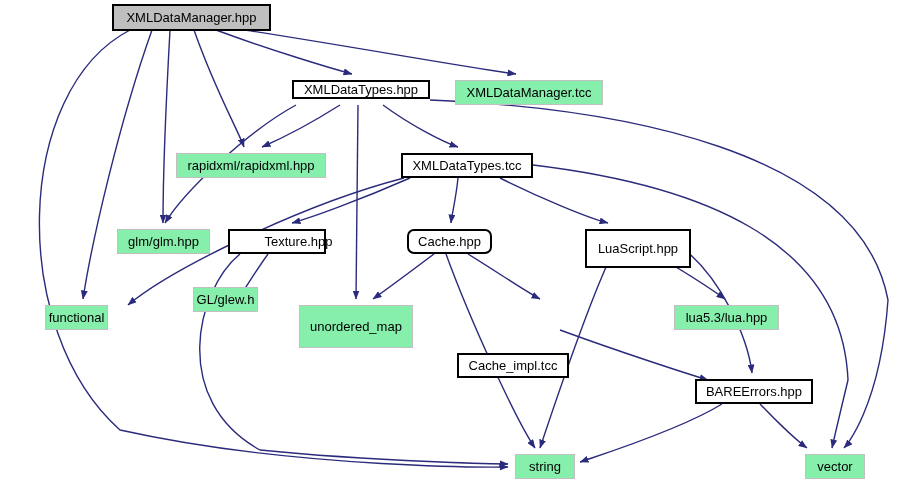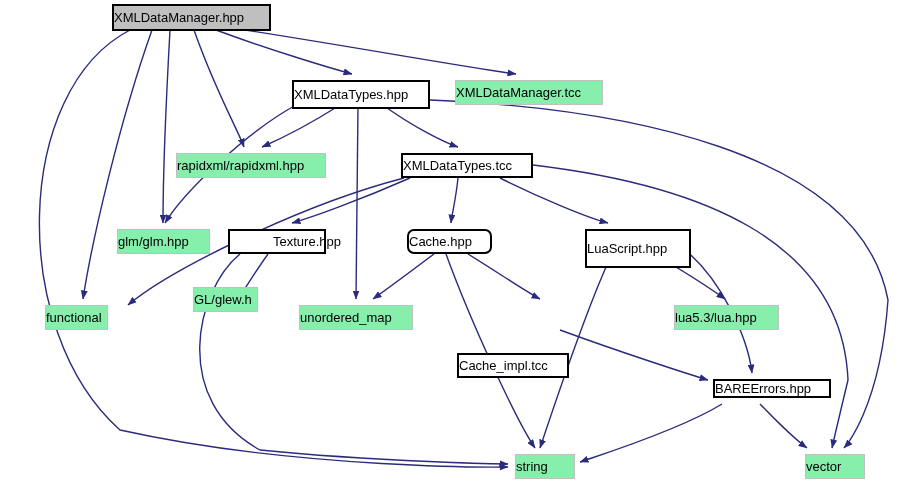--- a/index.html
+++ b/index.html
@@ -20,21 +20,21 @@
     left: 0;
     top: 0;
     width: 924px;
     height: 485px;
   }
   .node {
     position: absolute;
     box-sizing: border-box;
     display: flex;
     align-items: center;
-    justify-content: flex-start;
+    justify-content: center;
     font-size: 13px;
     color: #000000;
     white-space: nowrap;
     background: #ffffff;
     line-height: 1;
     z-index: 5;
   }
   .node-root {
     background: #bfbfbf;
     border: 1px solid #000000;
@@ -88,21 +88,21 @@
         <path d="M612,254 C590,300 556,400 540,448"></path>
         <path d="M722,404 C680,430 600,455 580,462"></path>
         <path d="M760,404 C780,425 800,443 807,448"></path>
       </g>
   </svg>
 
   <div id="node-layer">
       <div class="node node-root" style="left: 113px; top: 5px; width: 157px; height: 25px;">
         <span>XMLDataManager.hpp</span>
       </div>
-      <div class="node node-internal" style="left: 292px; top: 80px; width: 138px; height: 29px;">
+      <div class="node node-internal" style="left: 292px; top: 80px; width: 138px; height: 19px;">
         <span>XMLDataTypes.hpp</span>
       </div>
       <div class="node node-external" style="left: 455px; top: 80px; width: 148px; height: 25px;">
         <span>XMLDataManager.tcc</span>
       </div>
       <div class="node node-external" style="left: 176px; top: 153px; width: 150px; height: 25px;">
         <span>rapidxml/rapidxml.hpp</span>
       </div>
       <div class="node node-internal" style="left: 401px; top: 153px; width: 132px; height: 25px;">
         <span>XMLDataTypes.tcc</span>
@@ -118,30 +118,30 @@
       </div>
       <div class="node node-internal" style="left: 585px; top: 229px; width: 106px; height: 39px;">
         <span>LuaScript.hpp</span>
       </div>
       <div class="node node-external" style="left: 45px; top: 305px; width: 63px; height: 25px;">
         <span>functional</span>
       </div>
       <div class="node node-external" style="left: 193px; top: 287px; width: 65px; height: 25px;">
         <span>GL/glew.h</span>
       </div>
-      <div class="node node-external" style="left: 299px; top: 305px; width: 114px; height: 25px;">
+      <div class="node node-external" style="left: 299px; top: 305px; width: 114px; height: 43px;">
         <span>unordered_map</span>
       </div>
       <div class="node node-internal" style="left: 457px; top: 305px; width: 112px; height: 25px; margin-top: 48px;">
         <span>Cache_impl.tcc</span>
       </div>
       <div class="node node-external" style="left: 674px; top: 305px; width: 105px; height: 25px;">
         <span>lua5.3/lua.hpp</span>
       </div>
-      <div class="node node-internal" style="left: 695px; top: 379px; width: 118px; height: 19px; margin-left: 18px;">
+      <div class="node node-internal" style="left: 695px; top: 379px; width: 118px; height: 25px;">
         <span>BAREErrors.hpp</span>
       </div>
       <div class="node node-external" style="left: 515px; top: 454px; width: 60px; height: 25px;">
         <span>string</span>
       </div>
       <div class="node node-external" style="left: 805px; top: 454px; width: 60px; height: 25px;">
         <span>vector</span>
       </div>
     </div>
 

